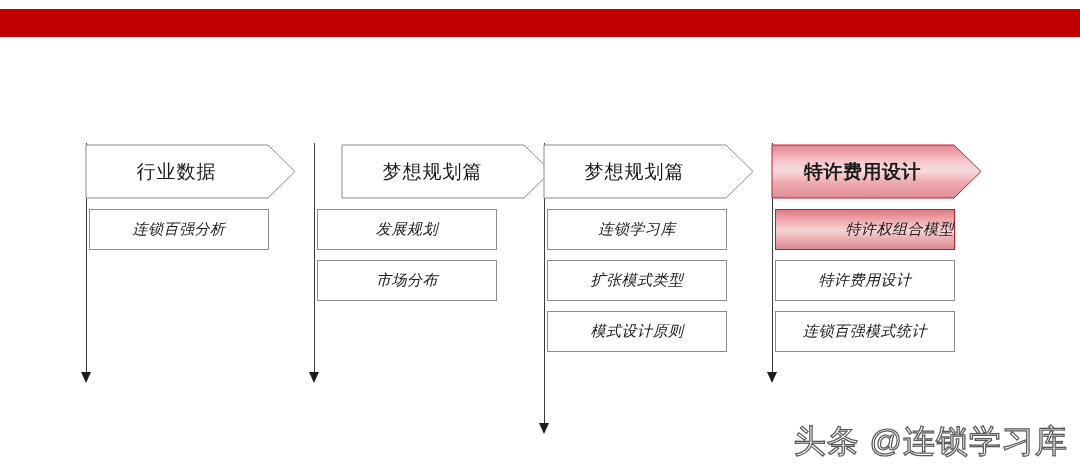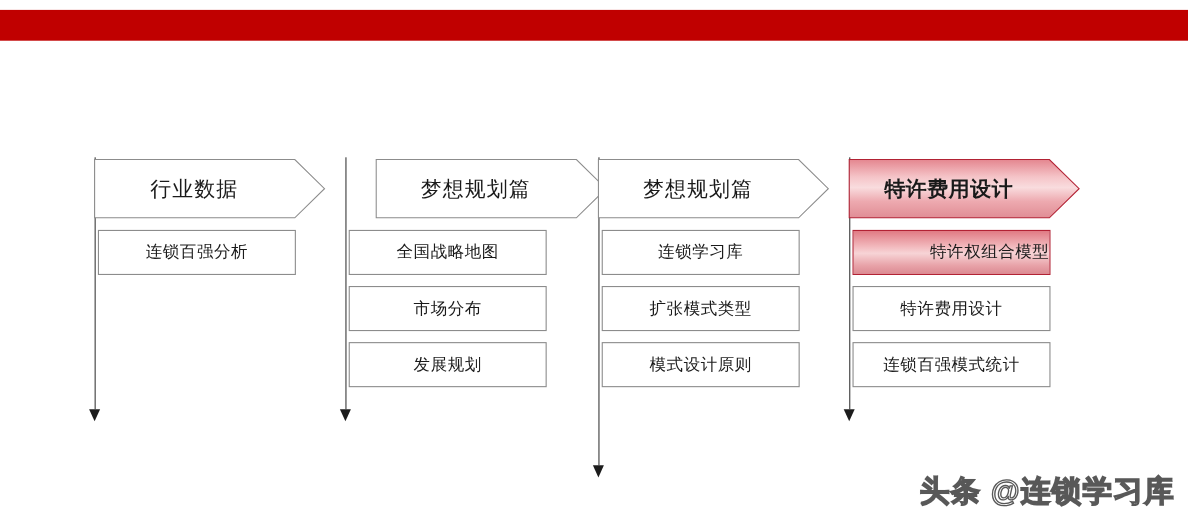--- a/index.html
+++ b/index.html
@@ -94,20 +94,21 @@
   .chev.accent .label {
     font-weight: bold;
     letter-spacing: 0.5px;
   }
 
   
   .items {
     position: absolute;
     left: 9px;
     top: 66px;
+    font-style: italic;
   }
   .item {
     width: 180px;
     height: 41px;
     margin-bottom: 10px;
     border: 1px solid #8c8c8c;
     background: #ffffff;
     display: flex;
     align-items: center;
     justify-content: center;
@@ -126,22 +127,22 @@
         #e8a3a9 80%,
         #dc8a92 100%);
     justify-content: flex-end;
   }
 
   
   #watermark {
     position: absolute;
     right: 12px;
     bottom: 10px;
-    font-size: 27px;
-    font-weight: bold;
+    font-size: 32px;
+    font-weight: normal;
     color: #ffffff;
     letter-spacing: 1px;
     white-space: nowrap;
     -webkit-text-stroke: 1.2px #4a4a4a;
     text-shadow: 0 0 1px rgba(70,70,70,0.55);
     opacity: 0.92;
   }
 </style>
 </head>
 <body>
@@ -190,27 +191,24 @@
               <stop offset="72%" stop-color="#eda9af"></stop>
               <stop offset="100%" stop-color="#e08d95"></stop>
             </linearGradient>
           </defs>
           <polygon points="1,1 183,1 210,27.5 183,54 1,54" fill="#ffffff" stroke="#8c8c8c" stroke-width="1"></polygon>
         </svg>
         <div class="label">梦想规划篇</div>
       </div>
       <div class="items">
         <div class="item">
-          <span>全国战略地图</span>
+          <span>发展规划</span>
         </div>
         <div class="item">
           <span>市场分布</span>
-        </div>
-        <div class="item">
-          <span>发展规划</span>
         </div>
       </div>
     </div>
     <div class="column" style="left: 538px;">
       <div class="connector">
         <div class="stem" style="height:280px"></div>
         <div class="head" style="top:280px"></div>
       </div>
       <div class="chev" style="width: 212px;">
         <svg class="shape" viewBox="0 0 212 55" width="212" height="55">

